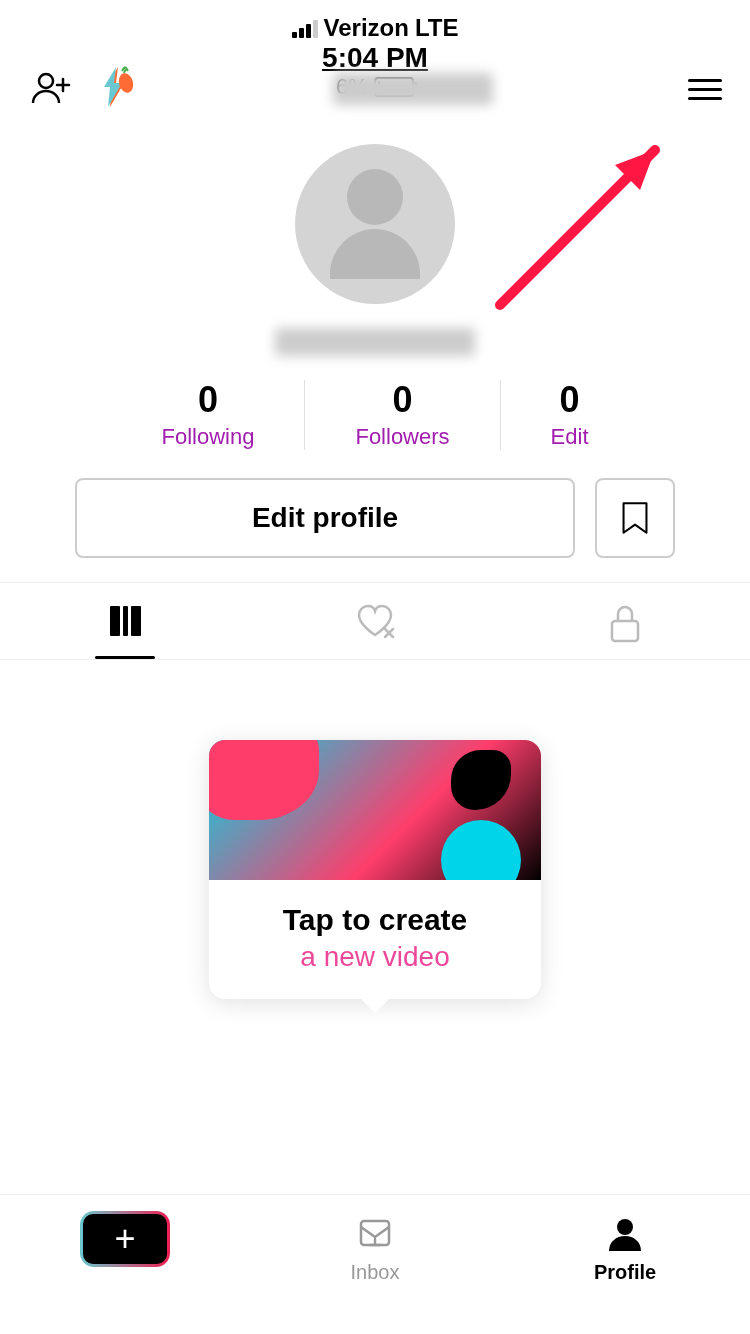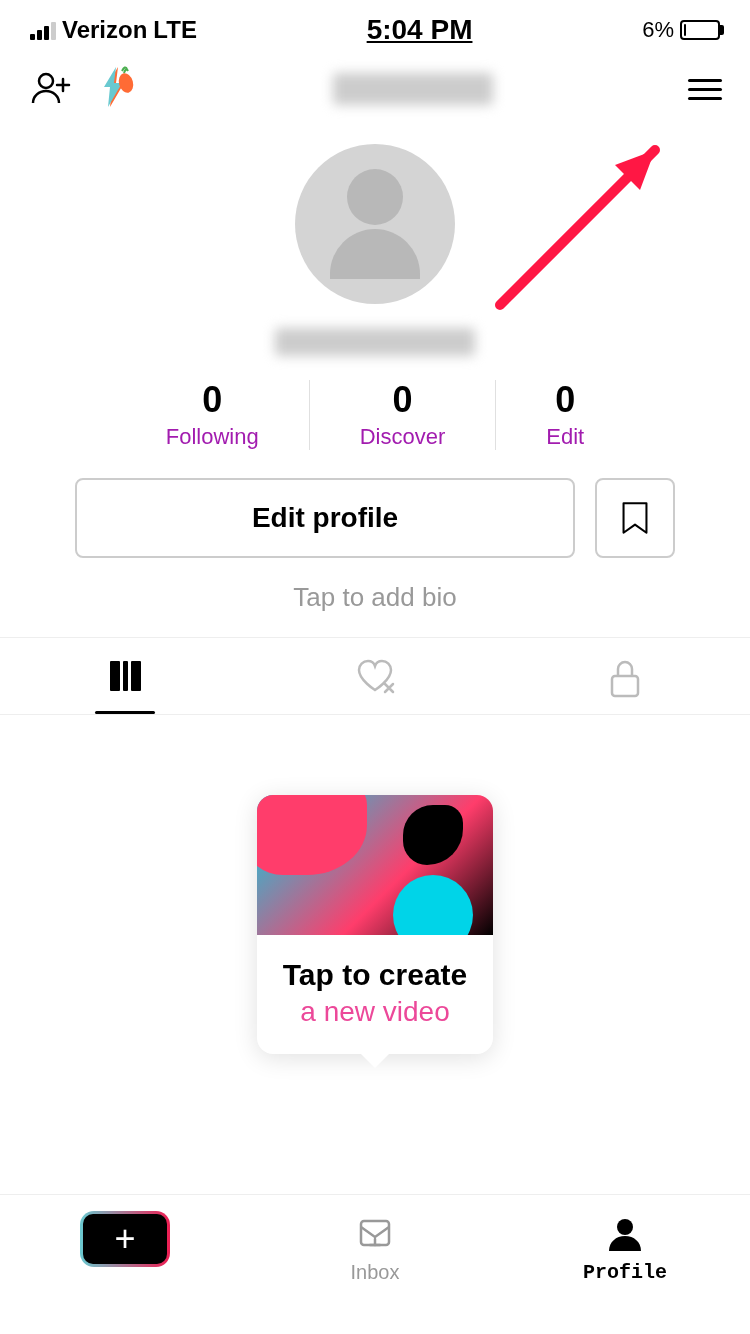--- a/index.html
+++ b/index.html
@@ -11,22 +11,23 @@
       background: #fff;
       overflow: hidden;
       position: relative;
     }
 
     
     .status-bar {
       display: flex;
       justify-content: space-between;
       align-items: center;
-      padding: 14px 30px 8px;
+      padding: 14px 40px 8px;
       height: 54px;
+      flex-direction: column;
     }
     .status-left {
       display: flex;
       align-items: center;
       gap: 6px;
       font-size: 24px;
       font-weight: 600;
     }
     .signal-bars {
       display: flex;
@@ -264,21 +265,21 @@
 
     
     .content-area {
       flex: 1;
       display: flex;
       align-items: center;
       justify-content: center;
       padding: 80px 0 40px;
     }
     .create-card {
-      width: 236px;
+      width: 332px;
       background: #fff;
       border-radius: 16px;
       box-shadow: 0 4px 24px rgba(0,0,0,0.12);
       overflow: hidden;
       text-align: center;
     }
     .create-card-image {
       width: 100%;
       height: 140px;
       background: linear-gradient(135deg, #00d4e8 0%, #ff3d6b 60%, #000 100%);
@@ -366,21 +367,20 @@
       gap: 6px;
       cursor: pointer;
     }
     .nav-item-label {
       font-size: 20px;
       color: #999;
     }
     .nav-item.active .nav-item-label {
       color: #000;
       font-weight: 700;
-      font-family: Liberation Mono, monospace;
     }
     .nav-icon {
       width: 44px;
       height: 44px;
       display: flex;
       align-items: center;
       justify-content: center;
     }
     .create-btn-nav {
       width: 90px;
@@ -481,40 +481,39 @@
 
   <div class="profile-name-blur"></div>
 
   <div class="stats-row">
     <div class="stat-item">
       <span class="stat-number">0</span>
       <span class="stat-label">Following</span>
     </div>
     <div class="stat-item">
       <span class="stat-number">0</span>
-      <span class="stat-label">Discover</span>
+      <span class="stat-label">Followers</span>
     </div>
     <div class="stat-item">
       <span class="stat-number">0</span>
       <span class="stat-label">Edit</span>
     </div>
   </div>
 
   <div class="action-row">
     <button class="edit-profile-btn">
       <span>Edit profile</span>
     </button>
     <button class="bookmark-btn">
       <svg class="bookmark-icon-svg" viewBox="0 0 36 44" fill="none">
         <path d="M4 4h28v36l-14-10L4 40V4z" stroke="#000" stroke-width="2.5" fill="none" stroke-linejoin="round"></path>
       </svg>
     </button>
   </div>
 
-  <p class="bio-text">Tap to add bio</p>
 </div>
 
 <div class="content-tabs">
 
   <div class="tab-item active">
     <svg width="36" height="36" viewBox="0 0 36 36">
       <rect x="3" y="3" width="10" height="30" rx="1" fill="#000"></rect>
       <rect x="16" y="3" width="5" height="30" rx="1" fill="#000"></rect>
       <rect x="24" y="3" width="10" height="30" rx="1" fill="#000"></rect>
     </svg>

